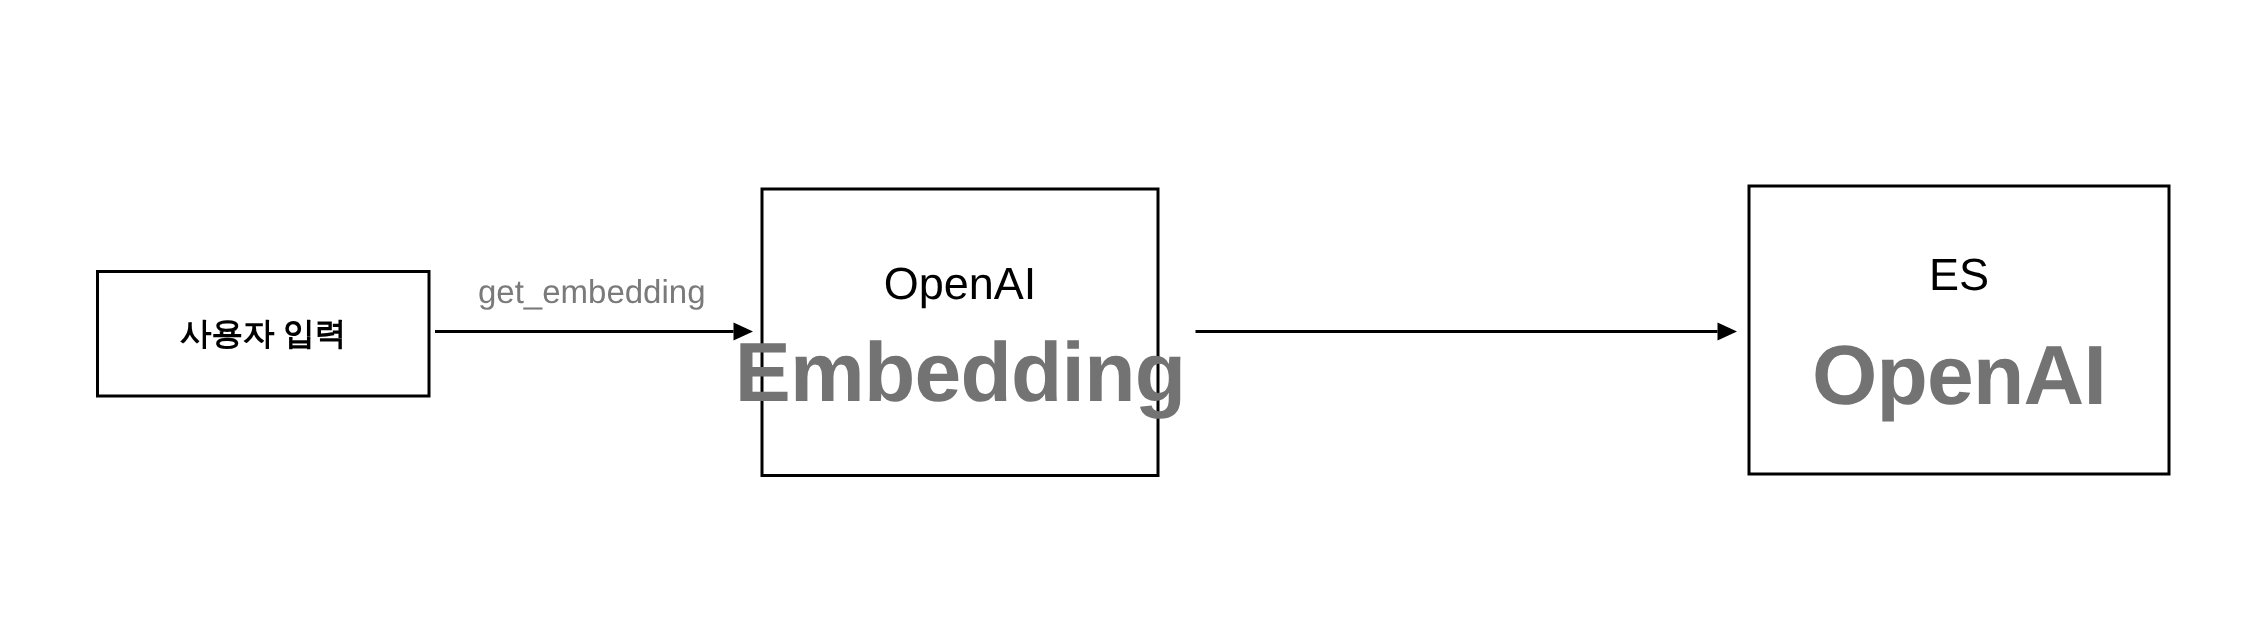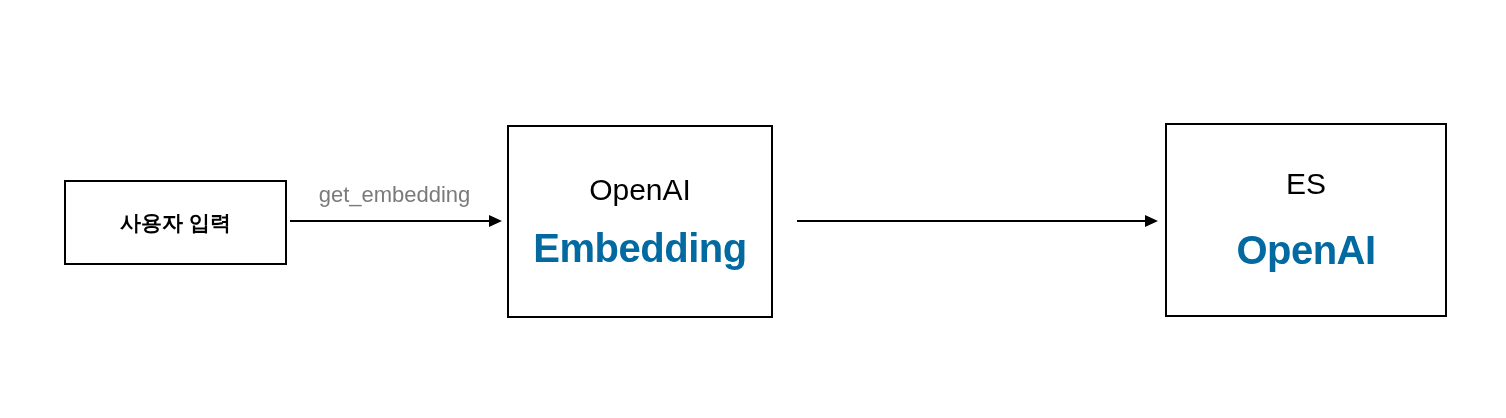--- a/index.html
+++ b/index.html
@@ -41,25 +41,25 @@
     width: 282px; height: 194px;
     gap: 24px;
   }
   .node-line-small {
     font-size: 30px;
     font-weight: 400;
     line-height: 36px;
     color: #000000;
   }
   .node-line-big {
-    font-size: 40px;
+    font-size: 56px;
     font-weight: 700;
     line-height: 48px;
     letter-spacing: -0.5px;
-    color: #0369a1;
+    color: #737373;
   }
   .node-line-kr {
     font-size: 21px;
     font-weight: 700;
     line-height: 34px;
     color: #000000;
   }
   .edge-line {
     position: absolute;
     height: 2px;

